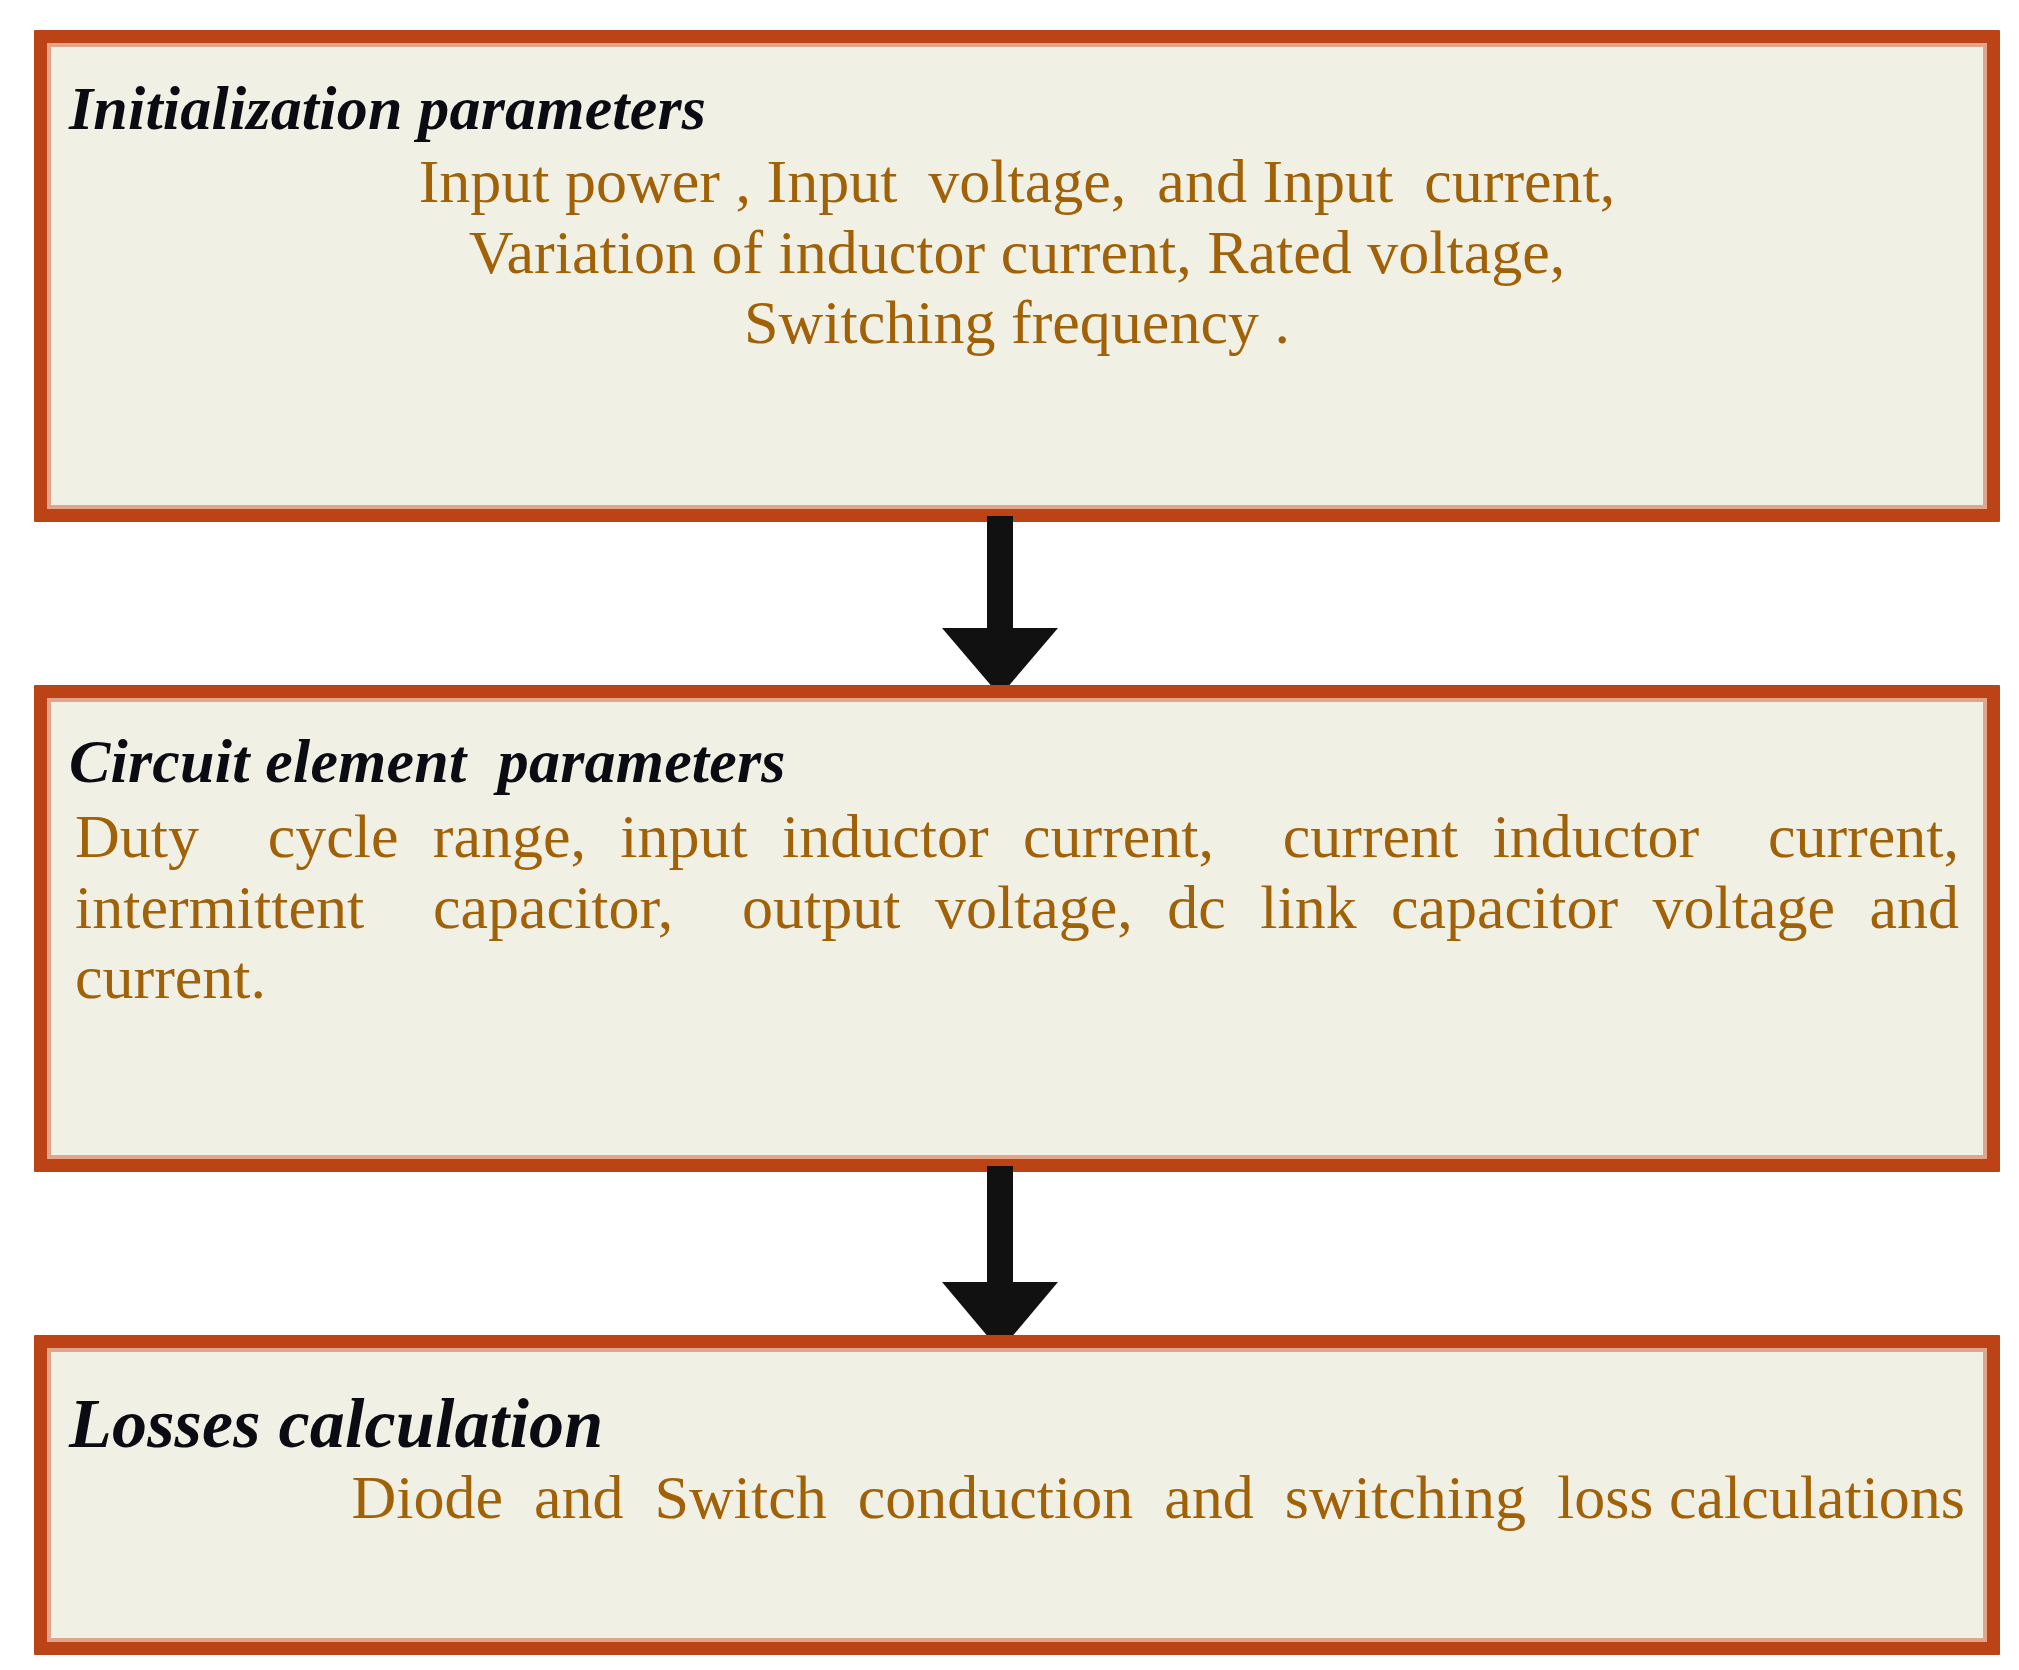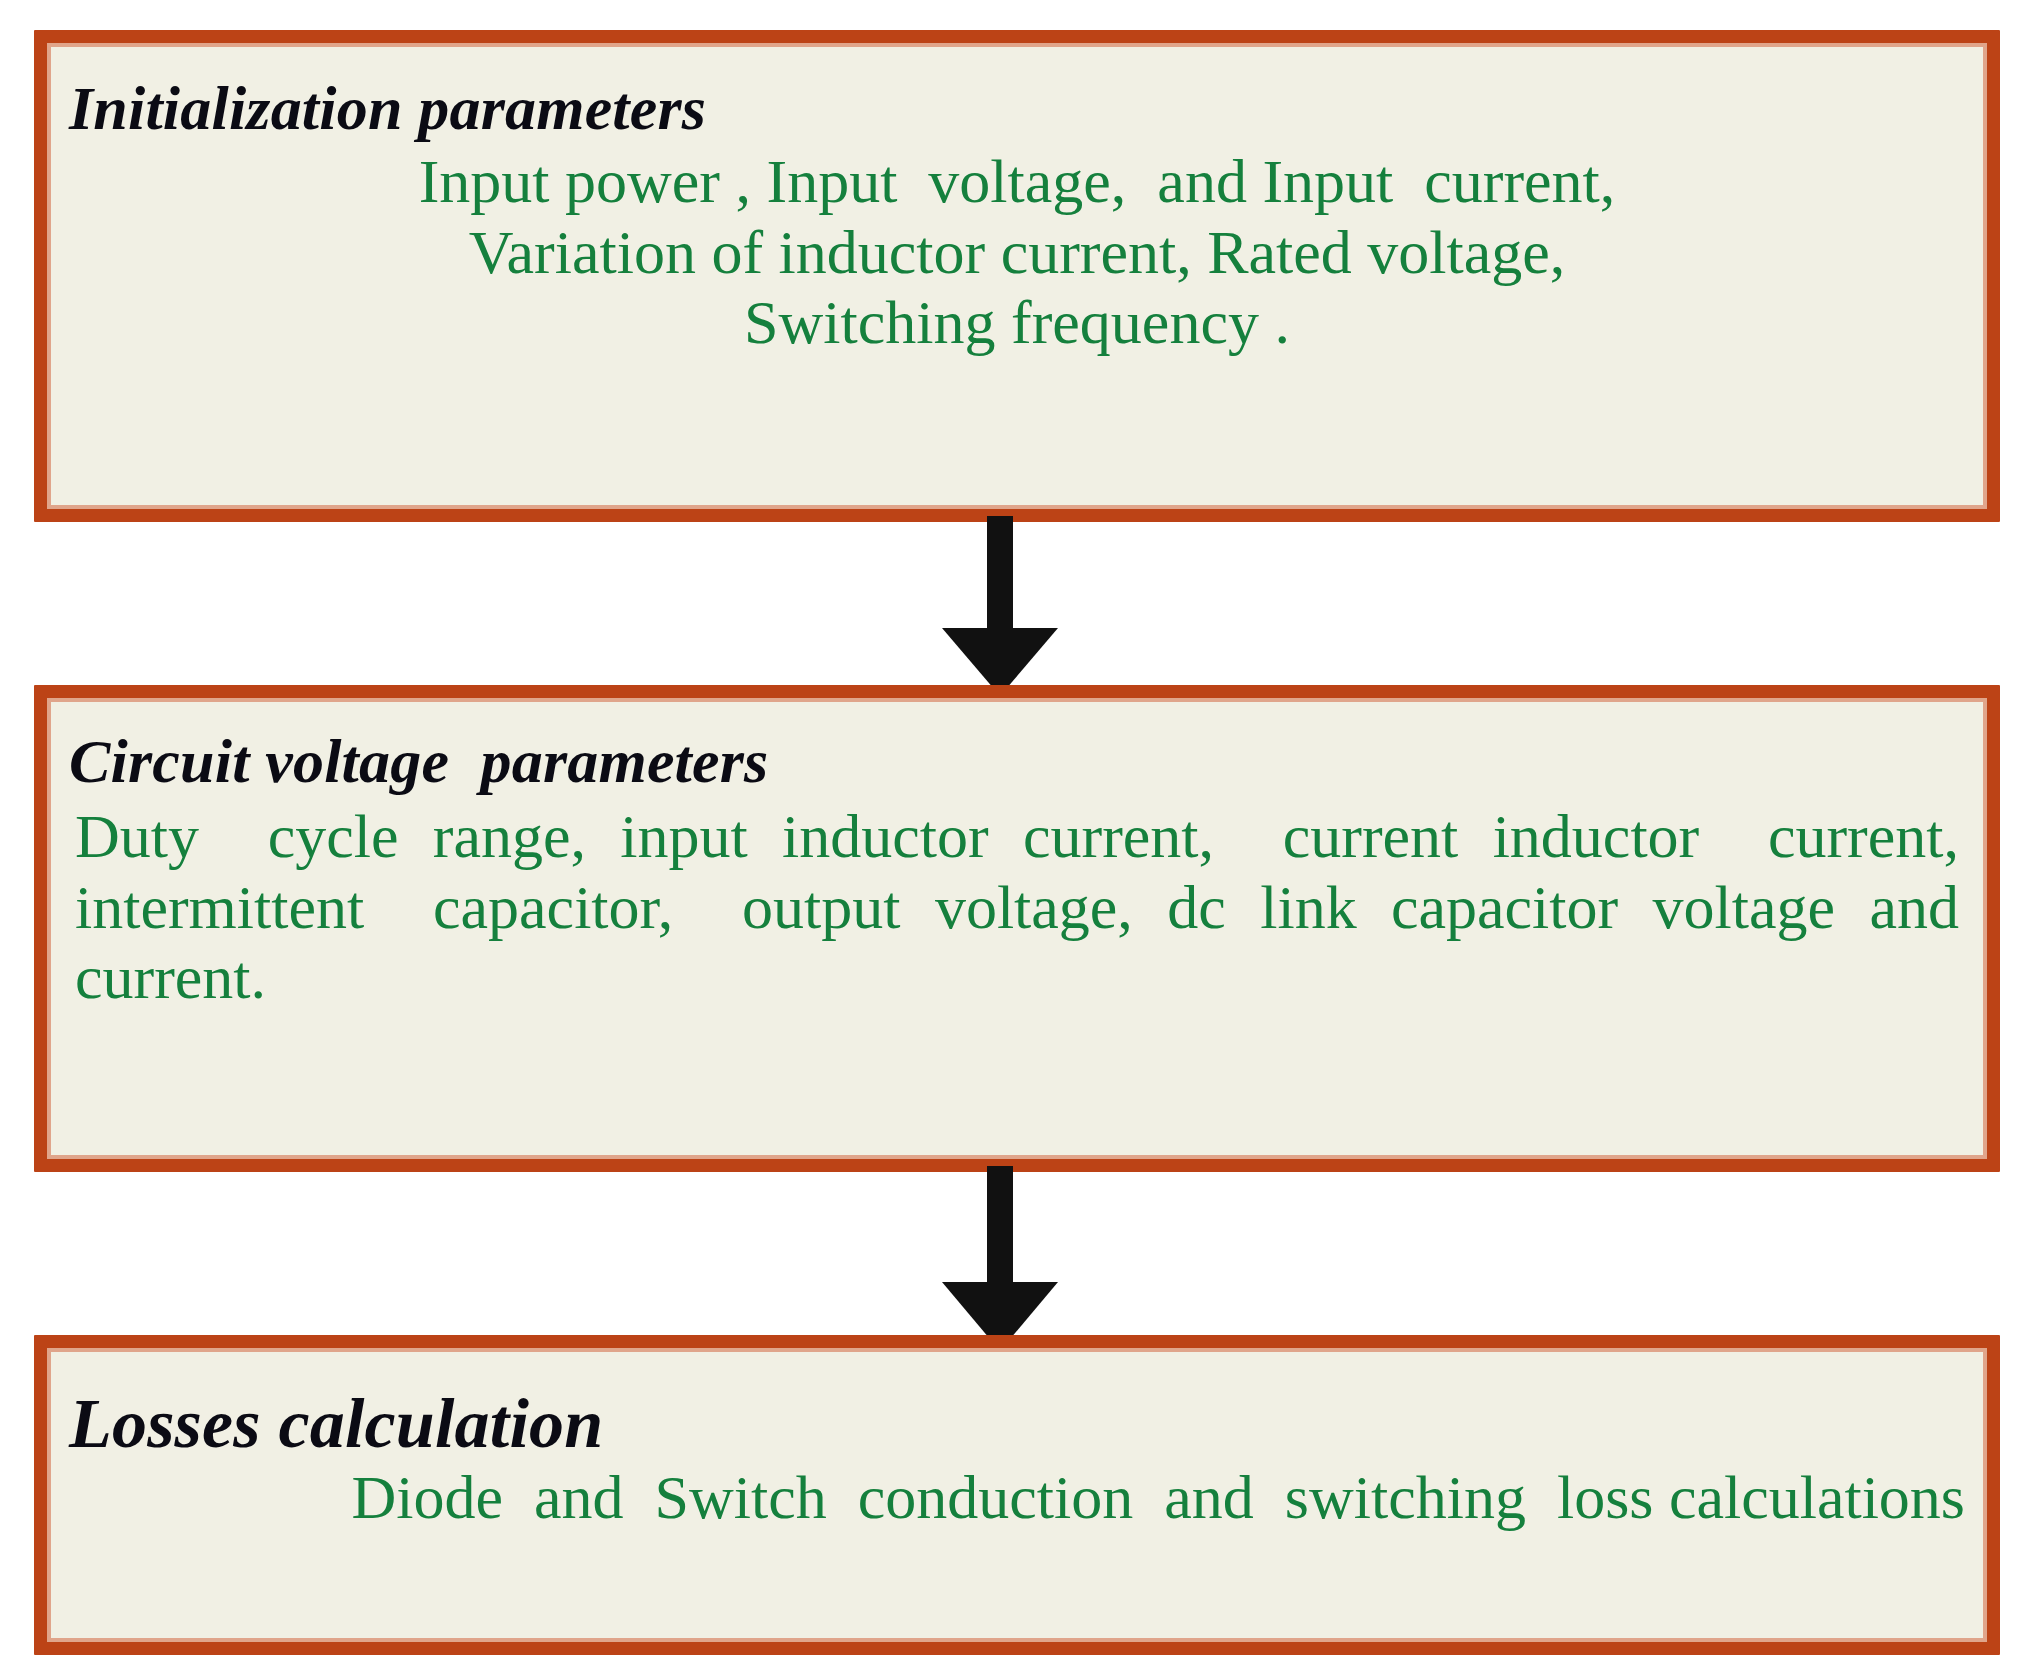--- a/index.html
+++ b/index.html
@@ -43,21 +43,21 @@
     line-height: 1.08;
     color: #0B0B14;
     letter-spacing: 0.2px;
     white-space: pre;
   }
 
   .node-body {
     display: block;
     font-size: 62px;
     line-height: 1.14;
-    color: #15803d;
+    color: #a16207;
     white-space: pre-wrap;
   }
 
   
   #node-1 { top: 30px;   height: 492px; }
   #node-1 .node-title { font-size: 62px; margin-top: 22px; }
   #node-1 .node-body  { text-align: center; margin-top: 4px; }
 
   #node-2 { top: 685px;  height: 487px; }
   #node-2 .node-title { font-size: 62px; margin-top: 20px; }
@@ -93,21 +93,21 @@
   </div>
 
   <div class="arrow" id="arrow-1">
     <svg width="2019" height="180" viewBox="0 0 2019 180" xmlns="http://www.w3.org/2000/svg">
       <rect x="987" y="0" width="26" height="124" fill="#111111"></rect>
       <polygon points="942,112 1058,112 1000,180" fill="#111111"></polygon>
     </svg>
   </div>
 
   <div class="node" id="node-2">
-    <span class="node-title">Circuit voltage  parameters</span>
+    <span class="node-title">Circuit element  parameters</span>
     <span class="node-body">Duty  cycle range, input inductor current,  current inductor  current,  intermittent  capacitor,  output voltage, dc link capacitor voltage and current.</span>
   </div>
 
   <div class="arrow" id="arrow-2">
     <svg width="2019" height="185" viewBox="0 0 2019 185" xmlns="http://www.w3.org/2000/svg">
       <rect x="987" y="0" width="26" height="128" fill="#111111"></rect>
       <polygon points="942,116 1058,116 1000,185" fill="#111111"></polygon>
     </svg>
   </div>
 

